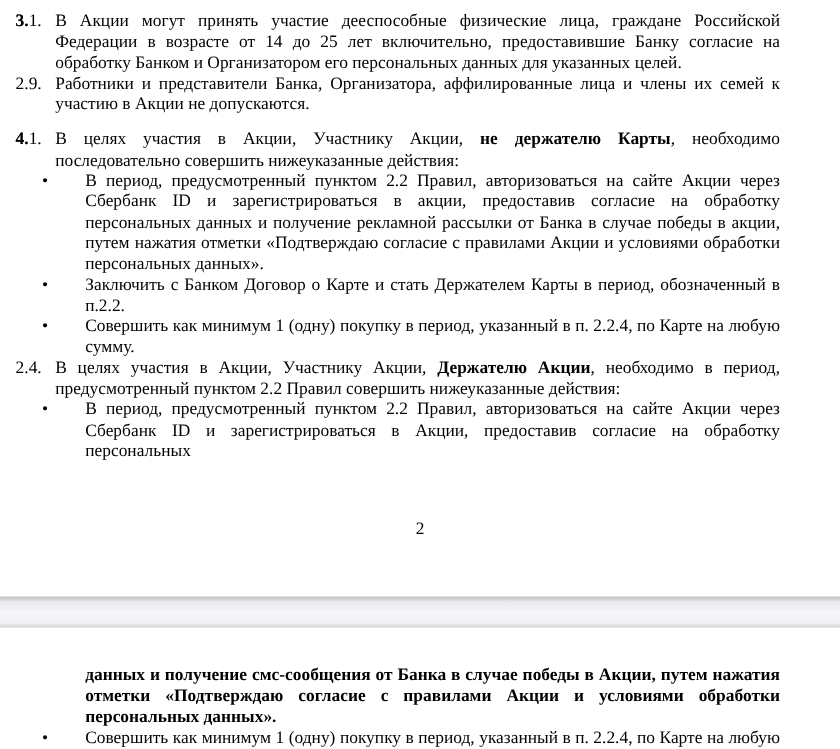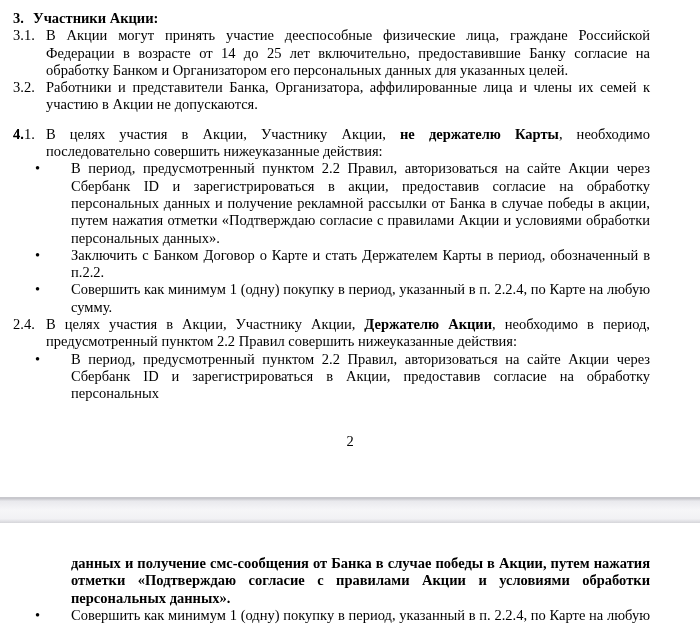--- a/index.html
+++ b/index.html
@@ -69,25 +69,25 @@
       #d5d5d9 100%);
   }
 
   b { font-weight: bold; }
 </style>
 </head>
 <body>
 
 <div class="page-block page1">
 
-  <div class="sec-heading"><span class="num">3.</span><span>Участники Акции:</span></div>
+  <div class="sec-heading"><span class="num">3.</span></div>
 
   <div class="clause"><span class="num">3.1.</span><span>В Акции могут принять участие дееспособные физические лица, граждане Российской Федерации в возрасте от 14 до 25 лет включительно, предоставившие Банку согласие на обработку Банком и Организатором его персональных данных для указанных целей.</span></div>
 
-  <div class="clause"><span class="num">3.2.</span><span>Работники и представители Банка, Организатора, аффилированные лица и члены их семей к участию в Акции не допускаются.</span></div>
+  <div class="clause"><span class="num">2.9.</span><span>Работники и представители Банка, Организатора, аффилированные лица и члены их семей к участию в Акции не допускаются.</span></div>
 
   <div class="sec-heading sec4"><span class="num">4.</span></div>
 
   <div class="clause"><span class="num">4.1.</span><span>В целях участия в Акции, Участнику Акции, </span><b>не держателю Карты</b><span>, необходимо последовательно совершить нижеуказанные действия:</span></div>
 
   <div class="bullet"><span class="dot"></span><span>В период, предусмотренный пунктом 2.2 Правил, авторизоваться на сайте Акции через Сбербанк ID и зарегистрироваться в акции, предоставив согласие на обработку персональных данных и получение рекламной рассылки от Банка в случае победы в акции, путем нажатия отметки «Подтверждаю согласие с правилами Акции и условиями обработки персональных данных».</span></div>
 
 
   <div class="bullet"><span class="dot"></span><span>Заключить с Банком Договор о Карте и стать Держателем Карты в период, обозначенный в п.2.2.</span></div>
 

